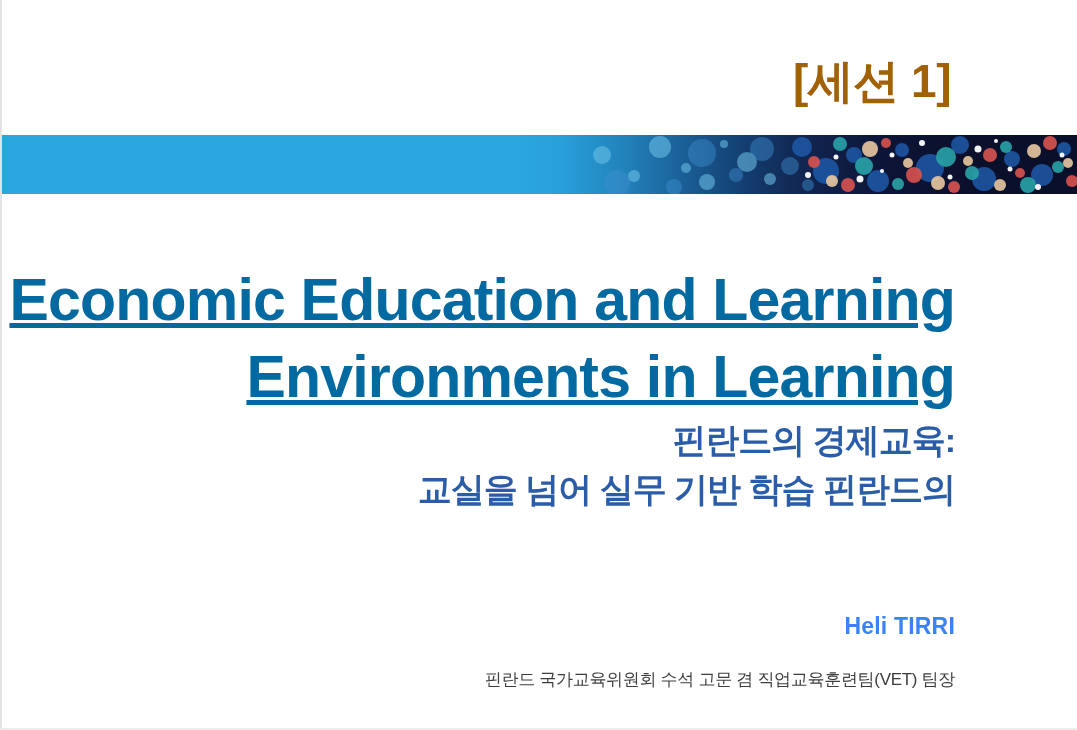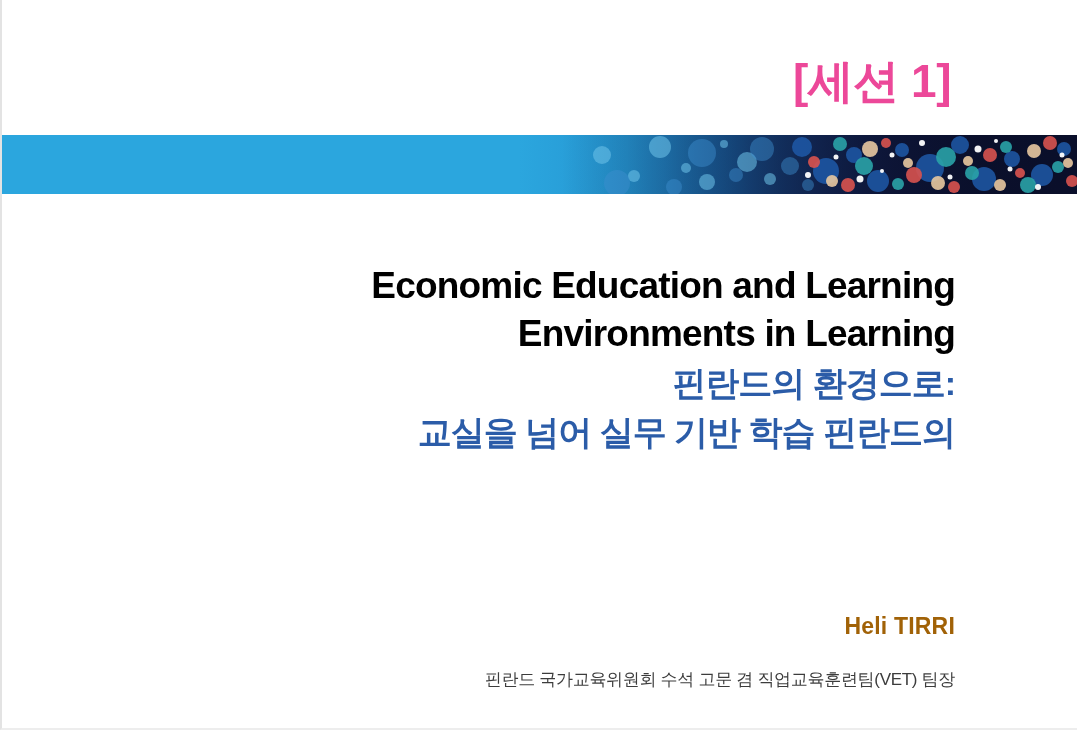--- a/index.html
+++ b/index.html
@@ -29,21 +29,21 @@
     left: 0;
     right: 126px;
     text-align: right;
     line-height: 1;
   }
   .session-label {
     display: inline-block;
     font-size: 46px;
     font-weight: 700;
     letter-spacing: -0.5px;
-    color: #ec4899;
+    color: #a16207;
     font-family: "Liberation Sans", "DejaVu Sans", sans-serif;
   }
 
   
   .banner {
     position: absolute;
     left: 0;
     top: 135px;
     width: 1077px;
     height: 59px;
@@ -87,26 +87,27 @@
 
   
   .title-block {
     position: absolute;
     top: 262px;
     left: 0;
     right: 122px;
     text-align: right;
   }
   .title-en {
-    font-size: 37px;
+    font-size: 59px;
     font-weight: 700;
     line-height: 1.30;
     letter-spacing: -0.8px;
-    color: #000000;
-    font-family: "Liberation Sans", "DejaVu Sans", sans-serif;
+    color: #0369a1;
+    font-family: "Liberation Sans", "DejaVu Sans", sans-serif;
+    text-decoration: underline;
   }
   .title-ko {
     font-size: 34px;
     font-weight: 700;
     line-height: 1.38;
     letter-spacing: -1px;
     color: #2B5CA8;
     margin-top: 2px;
     font-family: "Liberation Sans", "DejaVu Sans", sans-serif;
   }
@@ -115,21 +116,21 @@
   .author-block {
     position: absolute;
     top: 612px;
     left: 0;
     right: 122px;
     text-align: right;
   }
   .author-name {
     font-size: 23px;
     font-weight: 700;
-    color: #a16207;
+    color: #3b82f6;
     line-height: 1.25;
     letter-spacing: 0.2px;
     padding-left: 32px;
   }
   .author-role {
     font-size: 17px;
     font-weight: 400;
     color: #3c3c3c;
     line-height: 1.3;
     margin-top: 28px;
@@ -234,21 +235,21 @@
           <circle cx="880" cy="36" r="2"></circle>
           <circle cx="994" cy="6" r="2"></circle>
         </g>
       </g>
     </svg>
   </div>
 
   <div class="title-block">
     <div class="title-en">Economic Education and Learning</div>
     <div class="title-en">Environments in Learning</div>
-    <div class="title-ko">핀란드의 환경으로:</div>
+    <div class="title-ko">핀란드의 경제교육:</div>
     <div class="title-ko">교실을 넘어 실무 기반 학습 핀란드의</div>
   </div>
 
   <div class="author-block">
     <div class="author-name">Heli TIRRI</div>
     <div class="author-role">핀란드 국가교육위원회 수석 고문 겸 직업교육훈련팀(VET) 팀장</div>
   </div>
 
 </div>
 

